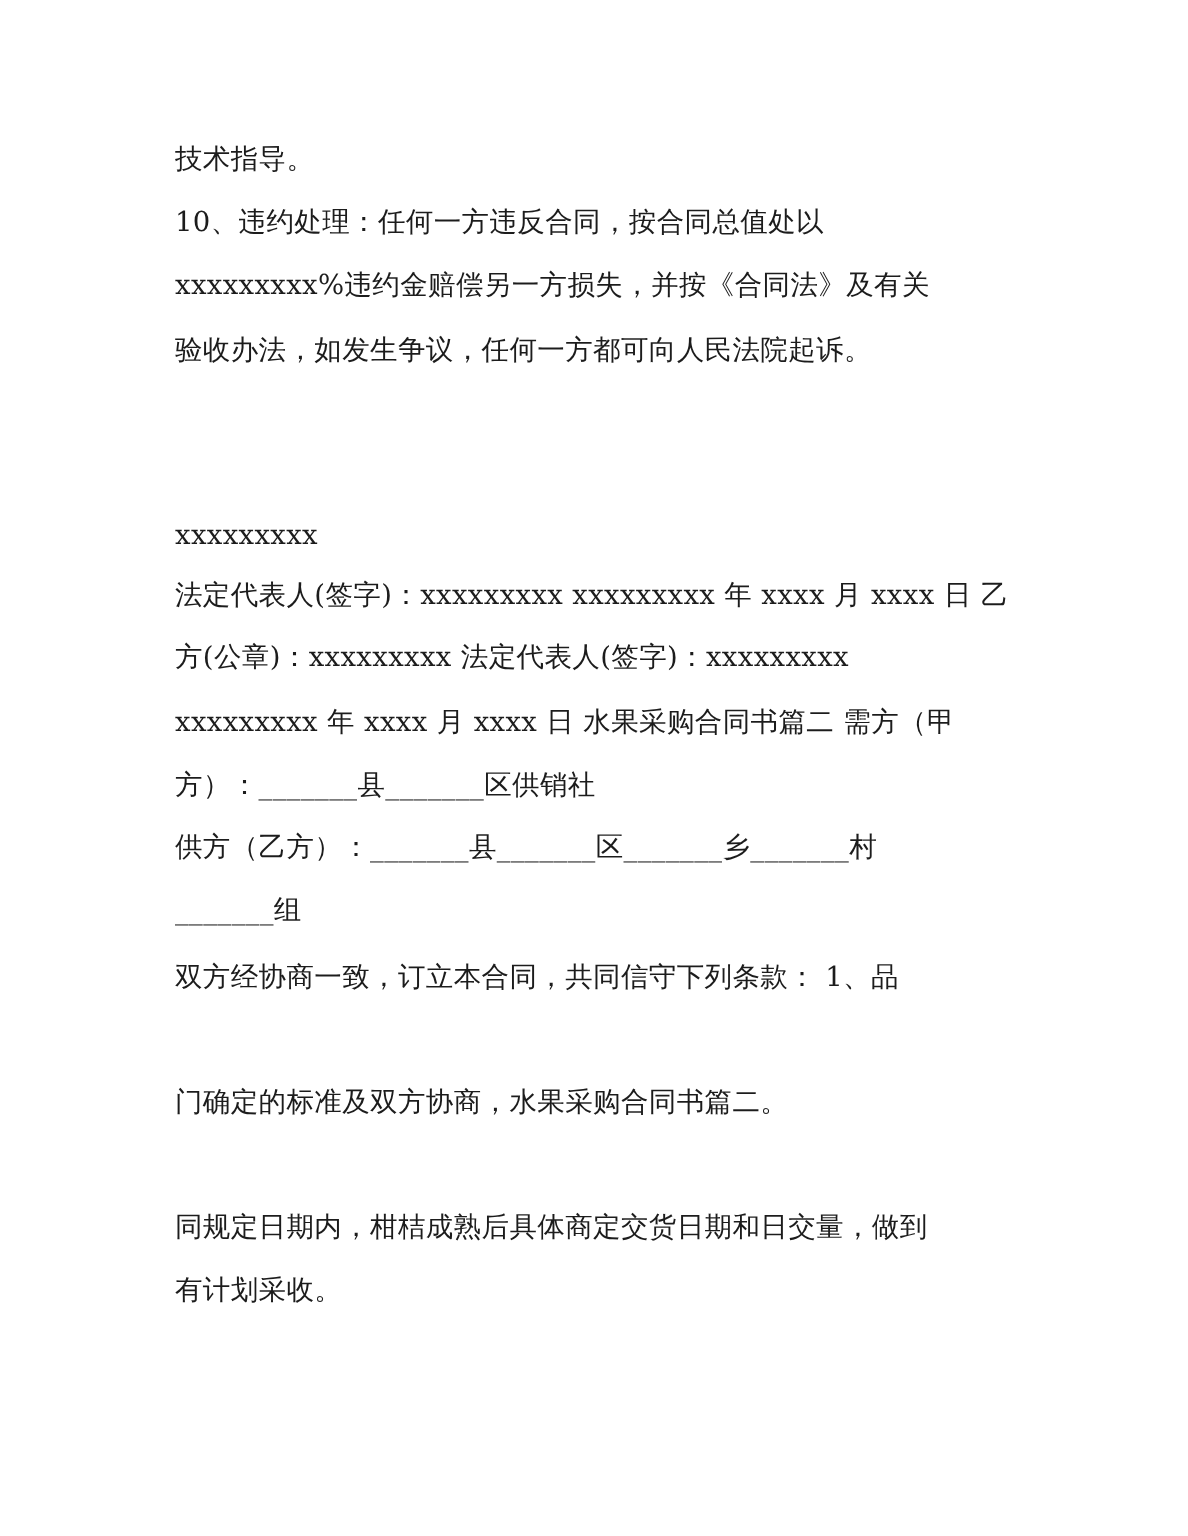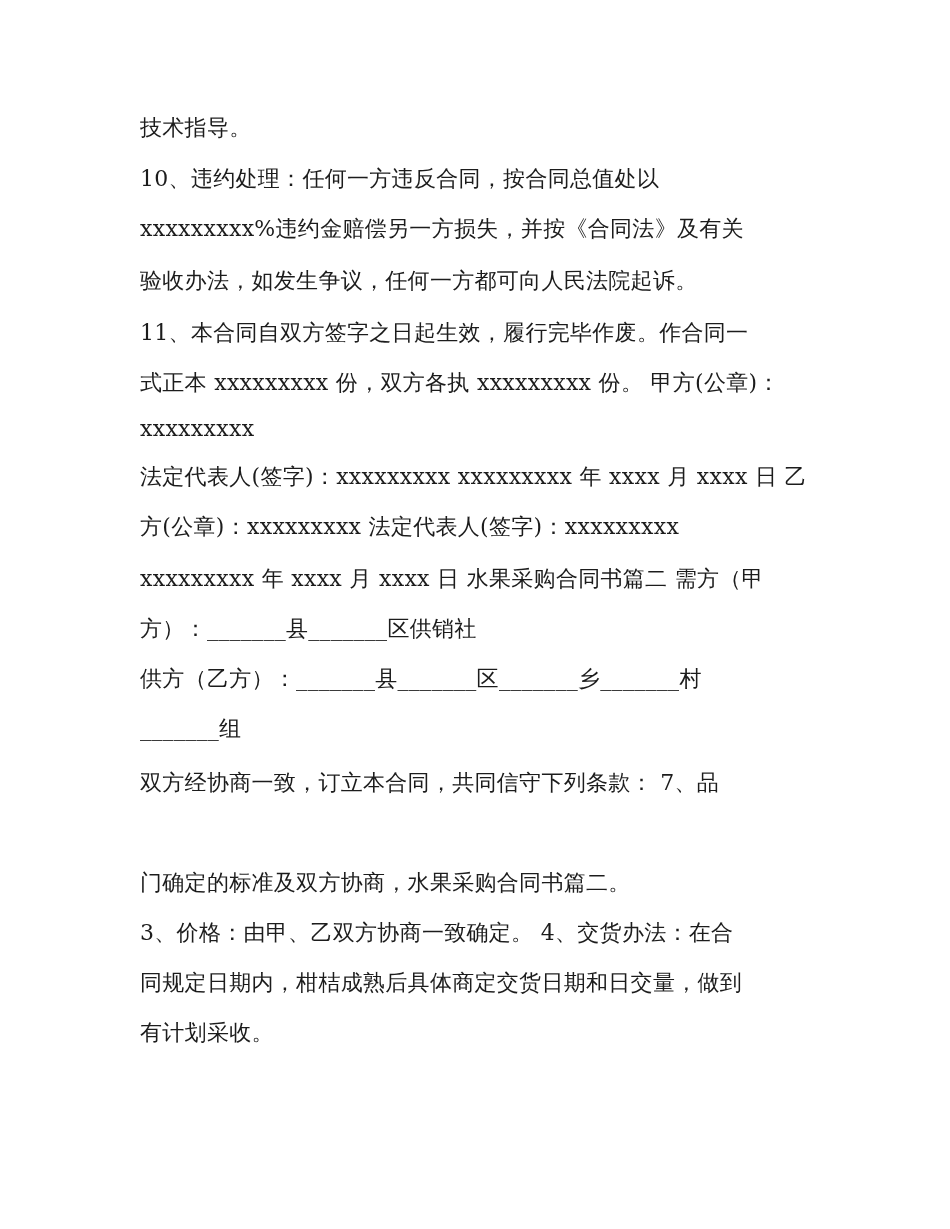--- a/index.html
+++ b/index.html
@@ -34,27 +34,24 @@
     }
   </style>
 </head>
 <body>
 
 <div class="page">
   <div class="line" style="top:113px">技术指导。</div>
   <div class="line" style="top:164px">10、违约处理：任何一方违反合同，按合同总值处以</div>
   <div class="line" style="top:214px">xxxxxxxxx%违约金赔偿另一方损失，并按《合同法》及有关</div>
   <div class="line" style="top:266px">验收办法，如发生争议，任何一方都可向人民法院起诉。</div>
-  <div class="line" style="top:318px">11、本合同自双方签字之日起生效，履行完毕作废。作合同一</div>
-  <div class="line" style="top:368px">式正本 xxxxxxxxx 份，双方各执 xxxxxxxxx 份。 甲方(公章)：</div>
   <div class="line" style="top:414px">xxxxxxxxx</div>
   <div class="line" style="top:462px">法定代表人(签字)：xxxxxxxxx xxxxxxxxx 年 xxxx 月 xxxx 日 乙</div>
   <div class="line" style="top:512px">方(公章)：xxxxxxxxx 法定代表人(签字)：xxxxxxxxx</div>
   <div class="line" style="top:564px">xxxxxxxxx 年 xxxx 月 xxxx 日 水果采购合同书篇二 需方（甲</div>
   <div class="line" style="top:614px">方）：_______县_______区供销社</div>
   <div class="line" style="top:664px">供方（乙方）：_______县_______区_______乡_______村</div>
   <div class="line" style="top:714px">_______组</div>
-  <div class="line" style="top:768px">双方经协商一致，订立本合同，共同信守下列条款： 7、品</div>
+  <div class="line" style="top:768px">双方经协商一致，订立本合同，共同信守下列条款： 1、品</div>
   <div class="line" style="top:868px">门确定的标准及双方协商，水果采购合同书篇二。</div>
-  <div class="line" style="top:918px">3、价格：由甲、乙双方协商一致确定。 4、交货办法：在合</div>
   <div class="line" style="top:968px">同规定日期内，柑桔成熟后具体商定交货日期和日交量，做到</div>
   <div class="line" style="top:1018px">有计划采收。</div>
 </div>
 
 </body></html>

